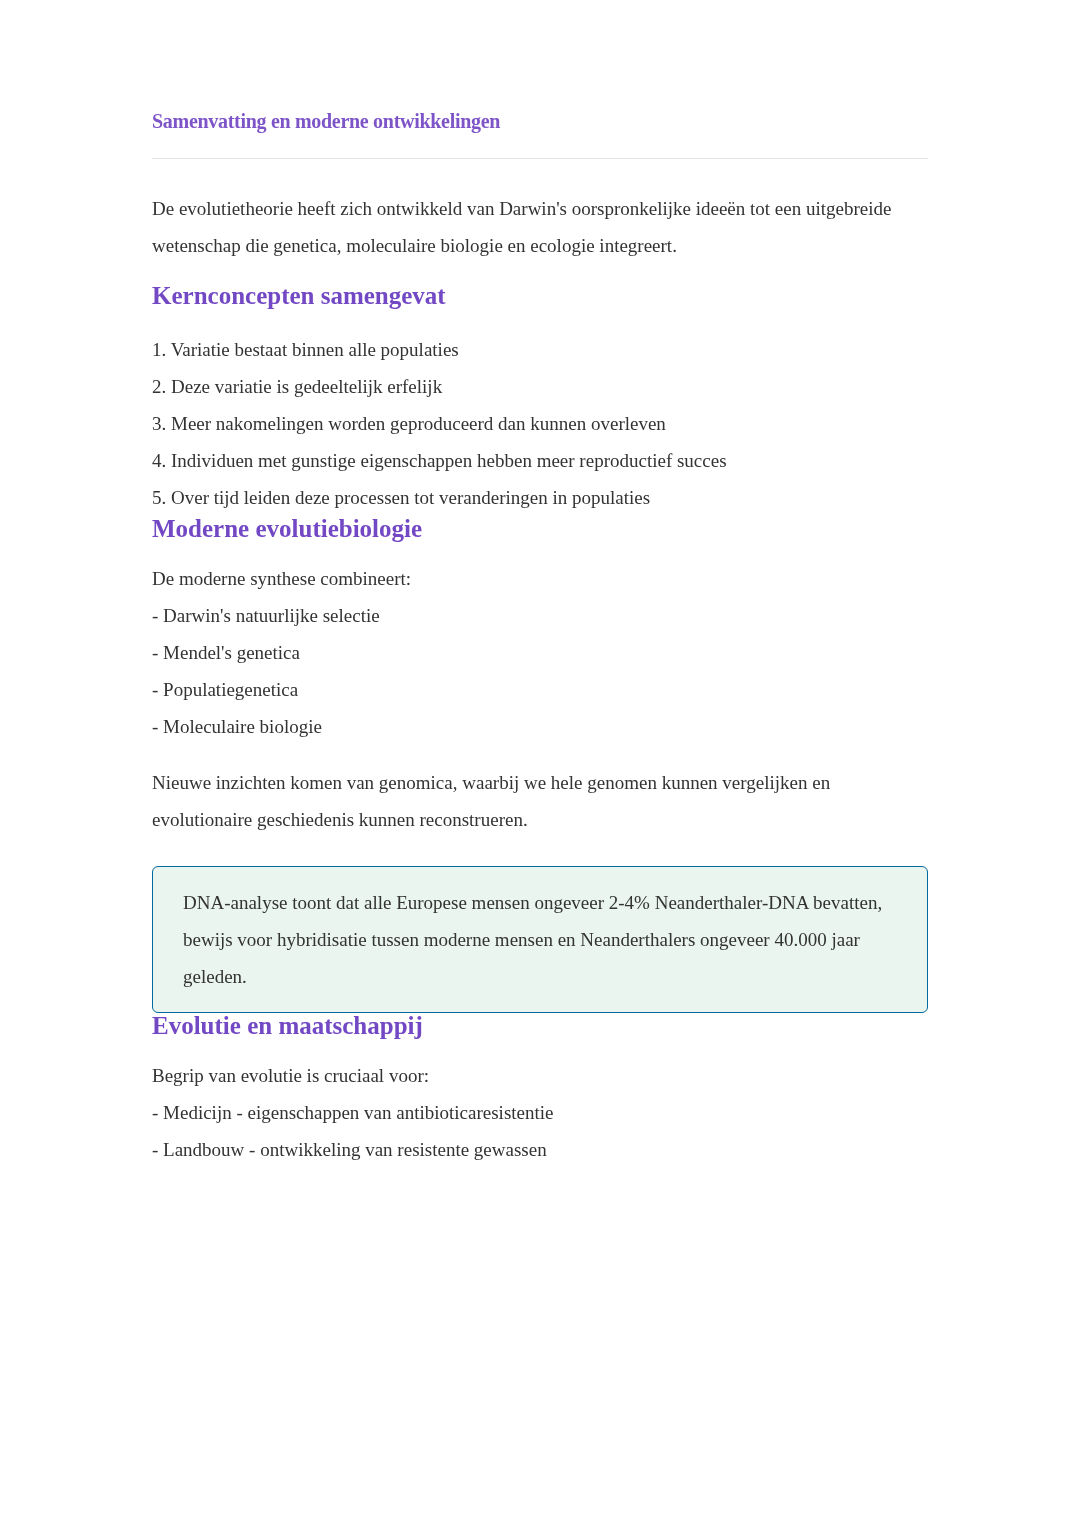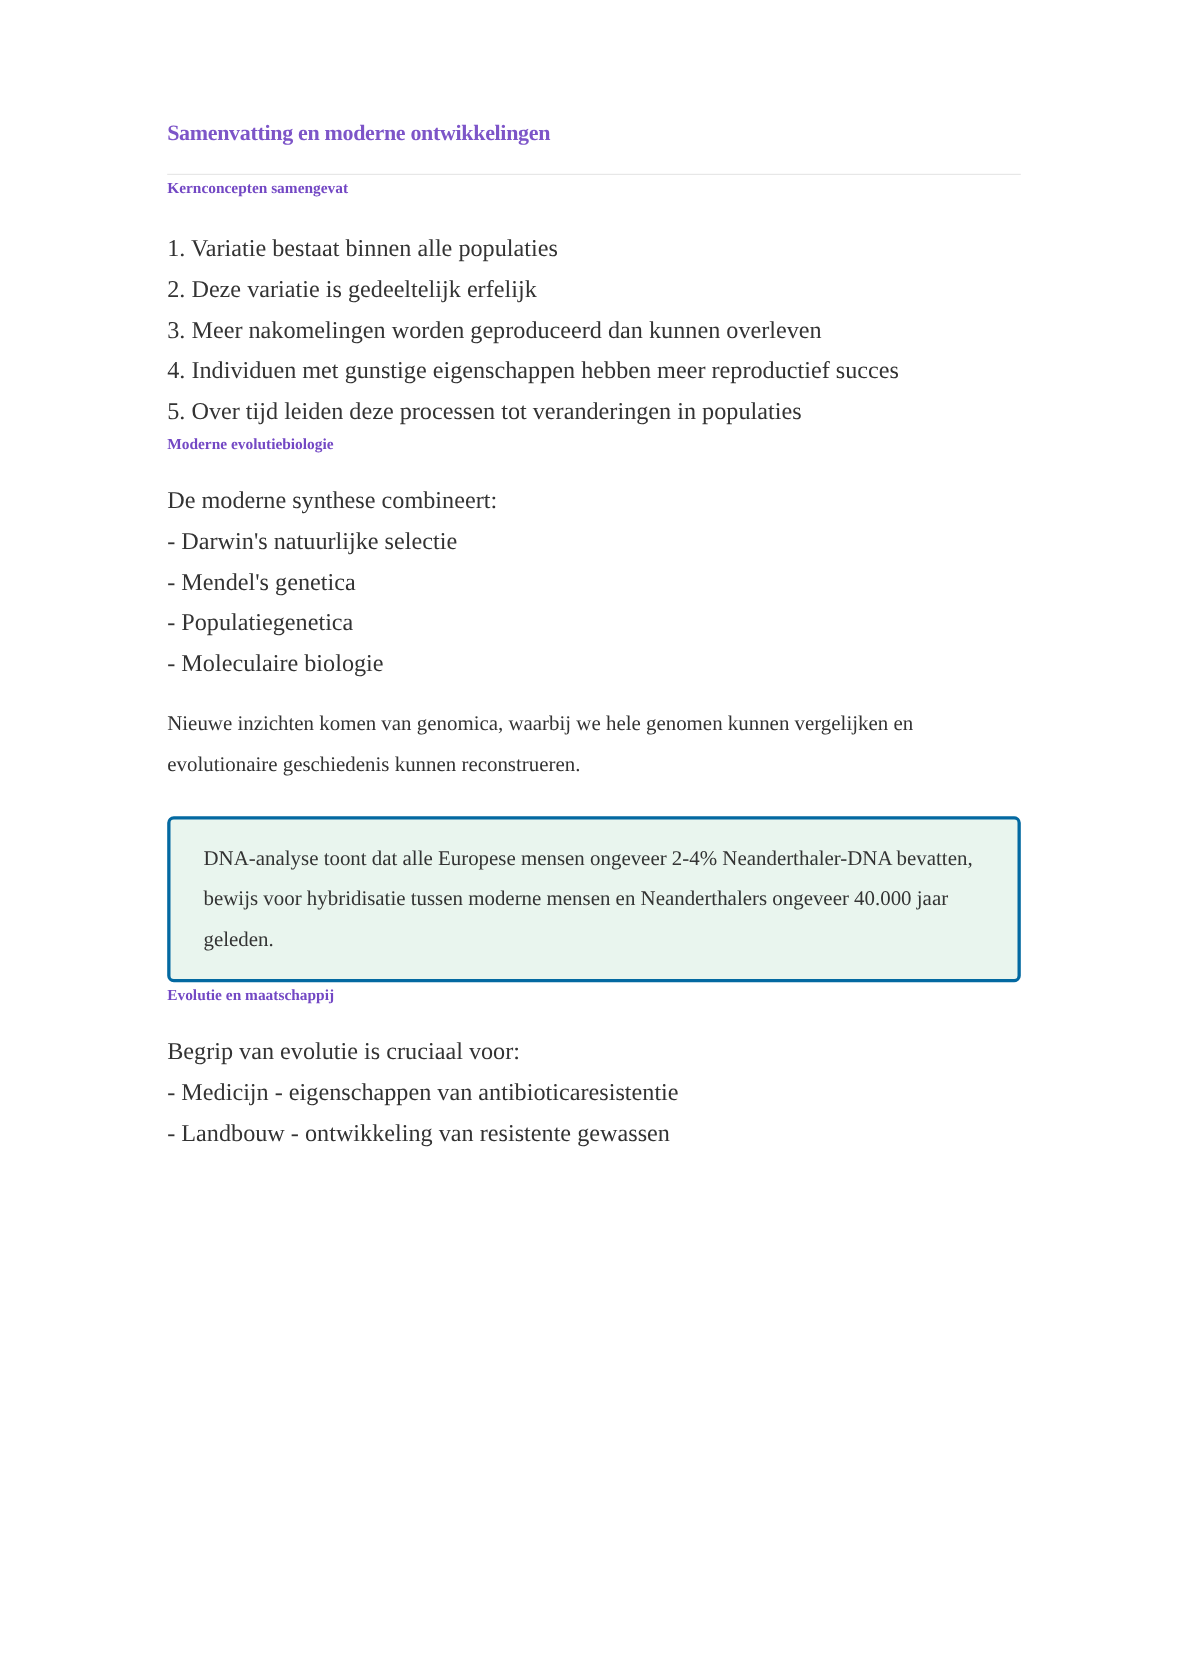--- a/index.html
+++ b/index.html
@@ -31,36 +31,36 @@
     border: none;
     border-top: 1px solid #e5e5e5;
     margin: 18px 0 0 0;
   }
   .body-text {
     font-size: 19px;
     line-height: 37px;
     color: #333333;
   }
   .line { 
-    font-size: 22px;
+    font-size: 19px;
     line-height: 37px;
     color: #333333;
   }
   h3.section-heading {
     margin: 0;
-    font-size: 14px;
+    font-size: 25px;
     line-height: 26px;
     font-weight: 700;
     color: #7348c4;
   }
   .callout {
     box-sizing: border-box;
     width: 776px;
     background: #e9f5ee;
-    border: 3px solid #0369a1;
+    border: 1px solid #0369a1;
     border-radius: 6px;
     padding: 17px 30px;
   }
   
   .mt18 { margin-top: 18px; }
   .mt22 { margin-top: 22px; }
   .mt24 { }
   .mt28 { margin-top: 28px; }
   .mt31 { margin-top: 31px; }
   .mt40 { margin-top: 40px; }
@@ -69,20 +69,21 @@
 </style>
 </head>
 <body>
 
 <div class="content">
 
   <h1 class="doc-title">Samenvatting en moderne ontwikkelingen</h1>
 
   <hr class="title-divider">
 
+  <p class="body-text mt31">De evolutietheorie heeft zich ontwikkeld van Darwin's oorspronkelijke ideeën tot een uitgebreide wetenschap die genetica, moleculaire biologie en ecologie integreert.</p>
 
   <h3 class="section-heading mt40">Kernconcepten samengevat</h3>
 
 
   <div class="mt22">
     <div class="line">1. Variatie bestaat binnen alle populaties</div>
     <div class="line">2. Deze variatie is gedeeltelijk erfelijk</div>
     <div class="line">3. Meer nakomelingen worden geproduceerd dan kunnen overleven</div>
     <div class="line">4. Individuen met gunstige eigenschappen hebben meer reproductief succes</div>
     <div class="line">5. Over tijd leiden deze processen tot veranderingen in populaties</div>

